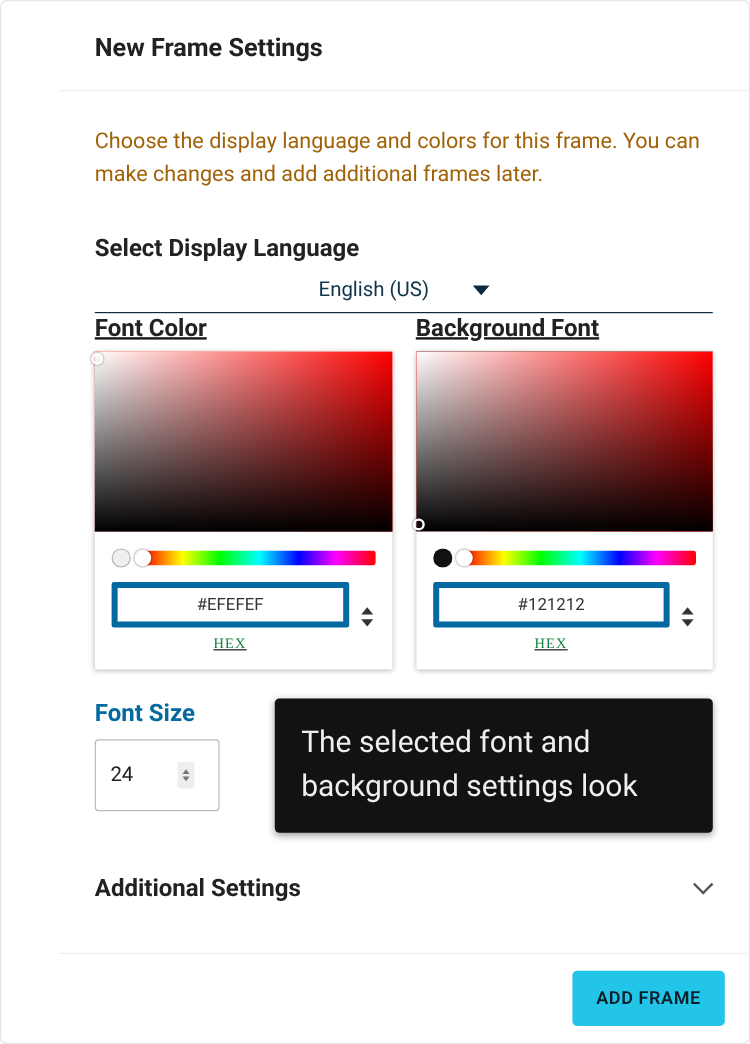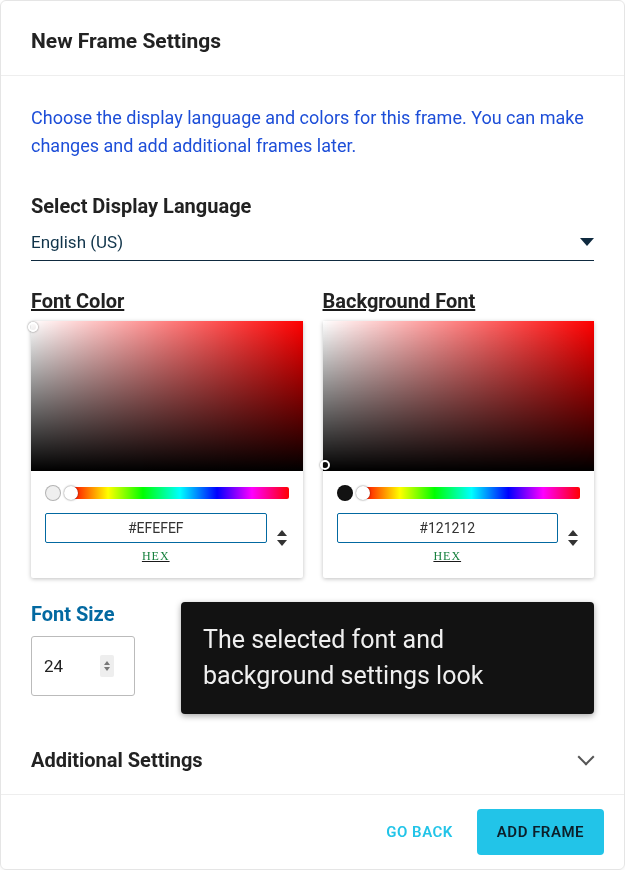--- a/index.html
+++ b/index.html
@@ -14,55 +14,55 @@
   }
   .dialog {
     width: 625px;
     height: 870px;
     border: 1px solid #e5e5e5;
     border-radius: 6px;
     display: flex;
     flex-direction: column;
     box-shadow: 0 1px 3px rgba(0,0,0,0.05);
     overflow: hidden;
+    padding-left: 48px;
   }
   .header {
     padding: 28px 30px 22px 30px;
     border-bottom: 1px solid #eee;
   }
   .header h1 {
     font-size: 21px;
     font-weight: 700;
     color: #222;
   }
   .body {
     padding: 28px 30px 0 30px;
     flex: 1;
     overflow: hidden;
   }
   .intro {
     font-size: 18px;
     line-height: 1.55;
-    color: #1d4ed8;
+    color: #a16207;
     margin-bottom: 34px;
   }
   .section-title {
     font-size: 20px;
     font-weight: 700;
     color: #222;
     margin-bottom: 10px;
   }
   .select-row {
     display: flex;
     align-items: center;
-    justify-content: space-between;
+    justify-content: center;
     border-bottom: 1px solid #0f2a3f;
     padding: 4px 0 8px 0;
     cursor: pointer;
-    margin-bottom: 28px;
     gap: 36px;
   }
   .select-value {
     font-size: 17px;
     color: #10344a;
   }
   .caret-down {
     width: 0; height: 0;
     border-left: 7px solid transparent;
     border-right: 7px solid transparent;
@@ -133,21 +133,21 @@
   }
   .hex-row {
     display: flex;
     align-items: center;
     padding: 6px 14px 14px 14px;
     gap: 8px;
   }
   .hex-col { flex: 1; text-align: center; }
   .hex-input {
     width: 100%;
-    border: 1px solid #0369a1;
+    border: 5px solid #0369a1;
     border-radius: 2px;
     padding: 6px 0;
     text-align: center;
     font-size: 14px;
     color: #333;
     font-family: inherit;
   }
   .hex-label {
     font-size: 12px;
     color: #15803d;
@@ -390,17 +390,16 @@
     </div>
 
     <div class="accordion">
       <span class="accordion-title">Additional Settings</span>
       <span class="chevron"></span>
     </div>
 
   </div>
 
   <div class="footer">
-    <button class="btn-text">GO BACK</button>
     <button class="btn-primary">ADD FRAME</button>
   </div>
 
 </div>
 
 </body></html>

